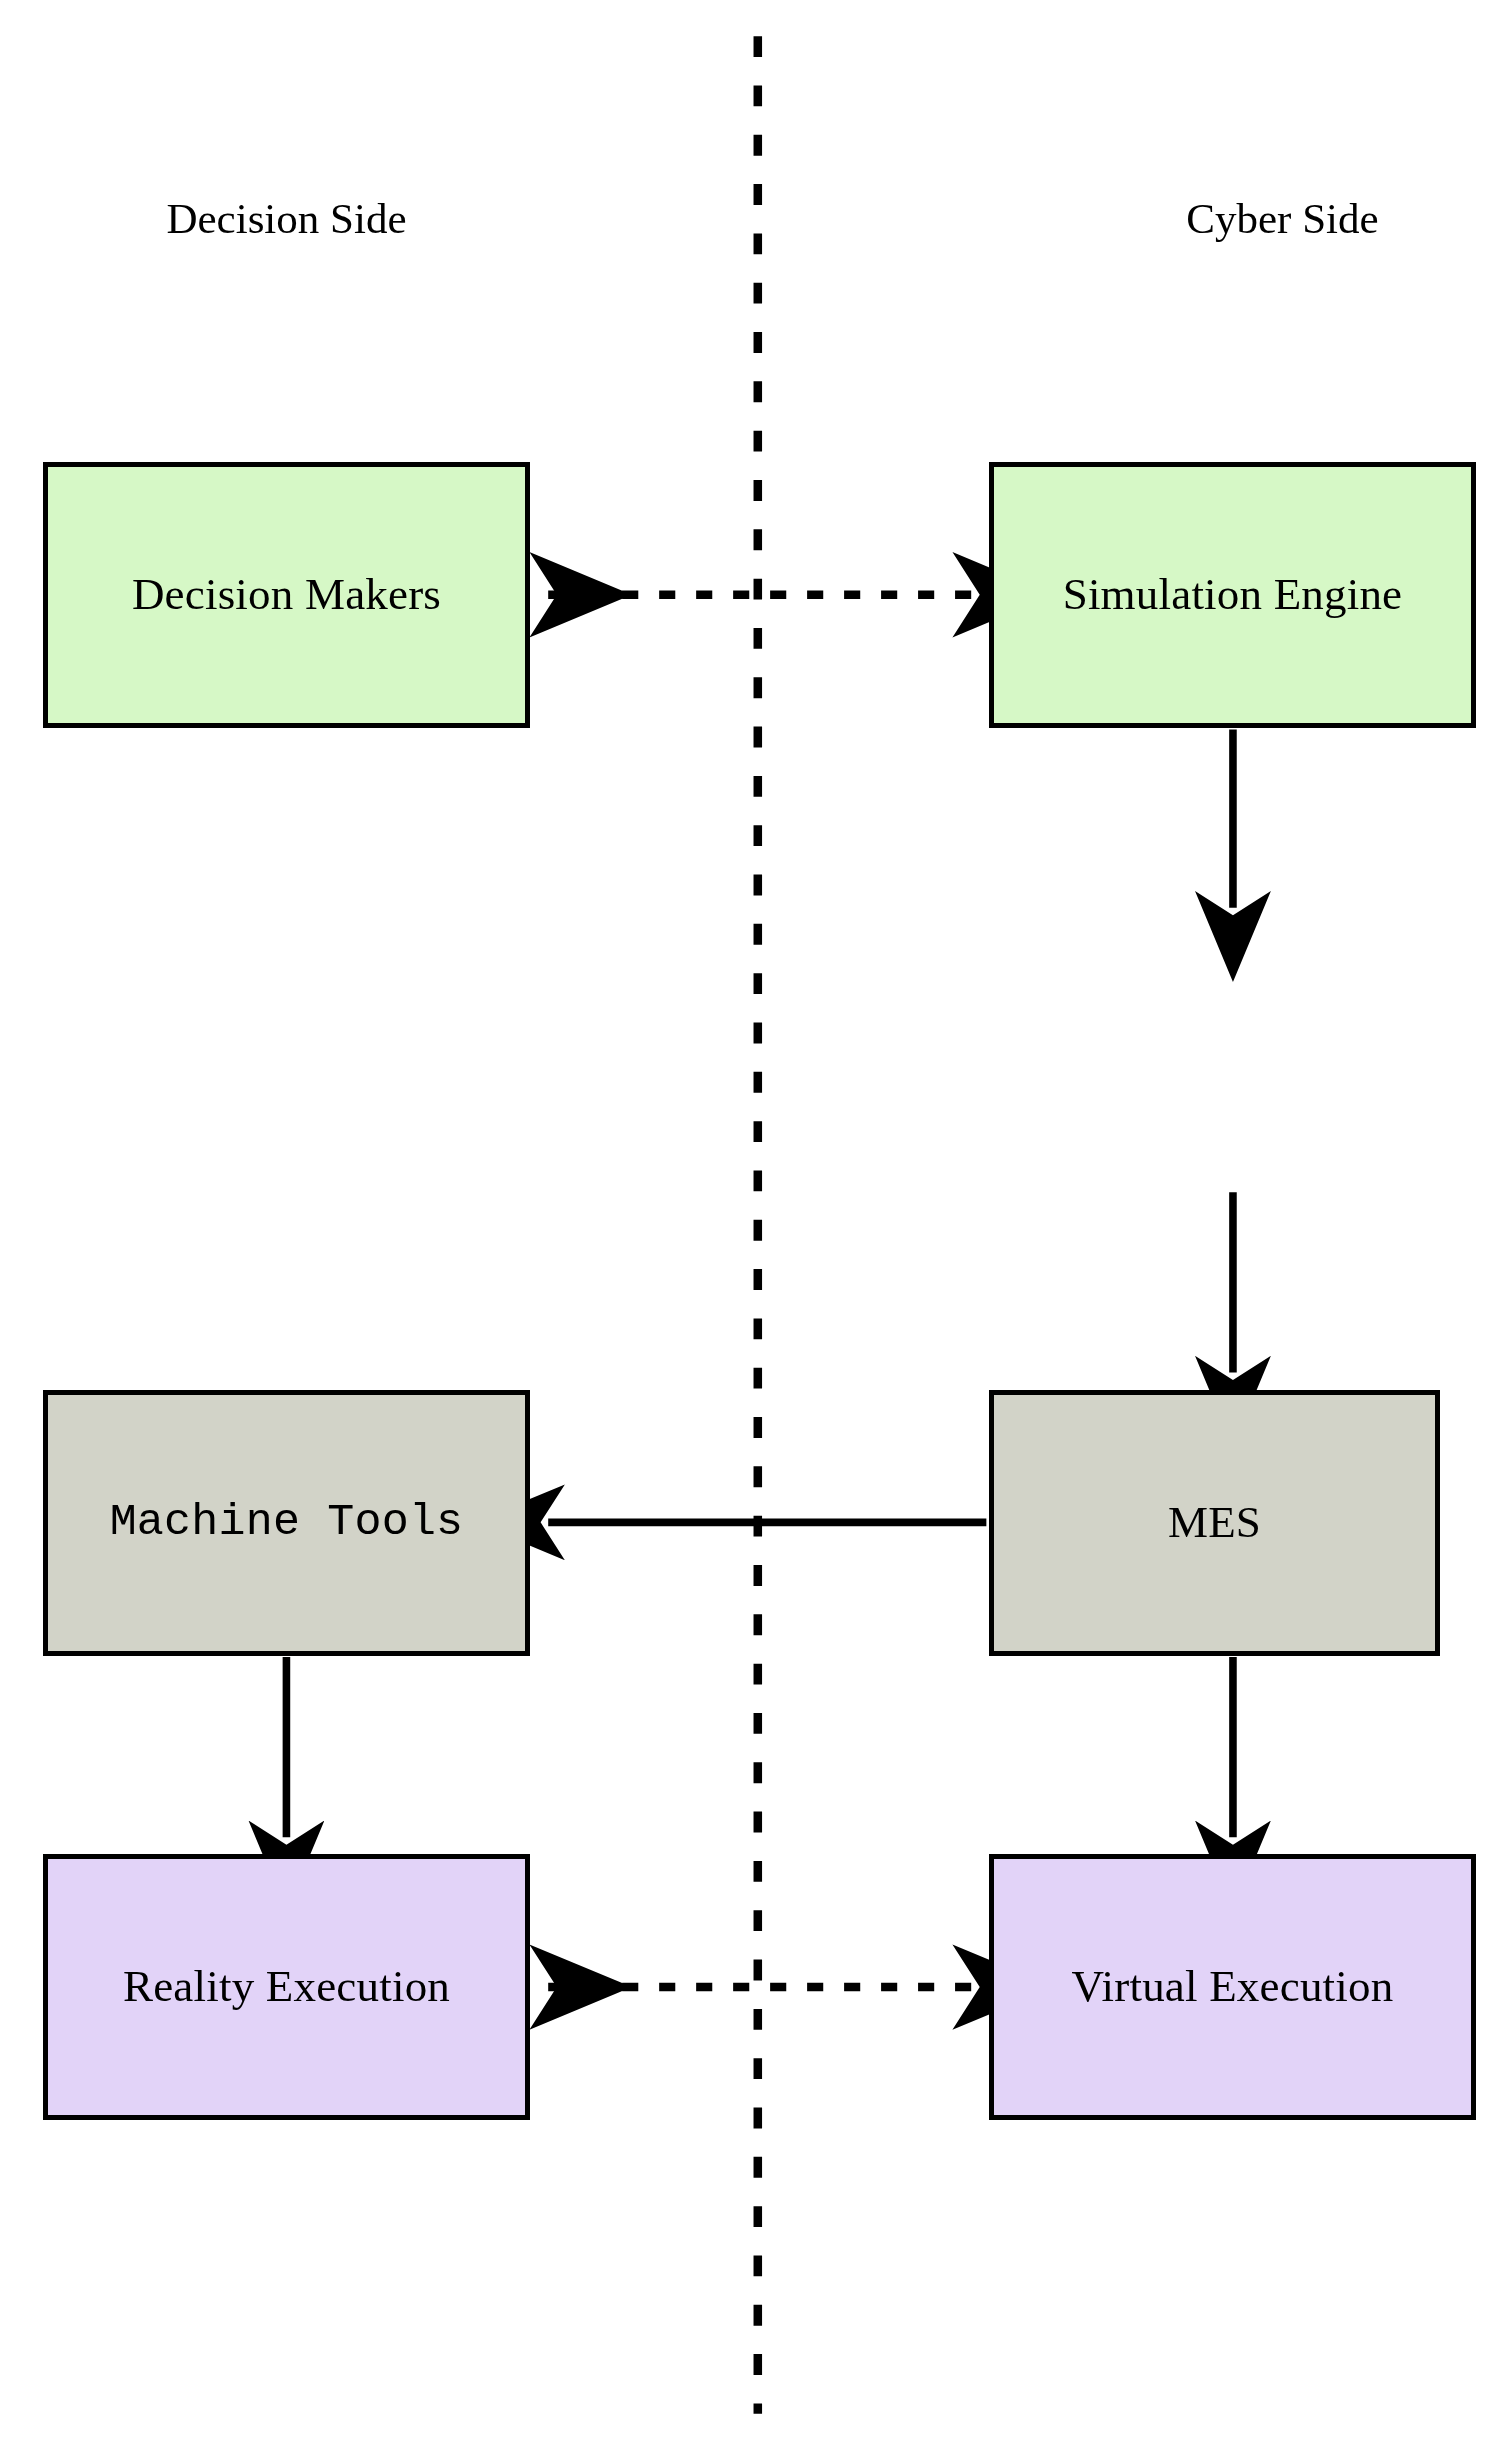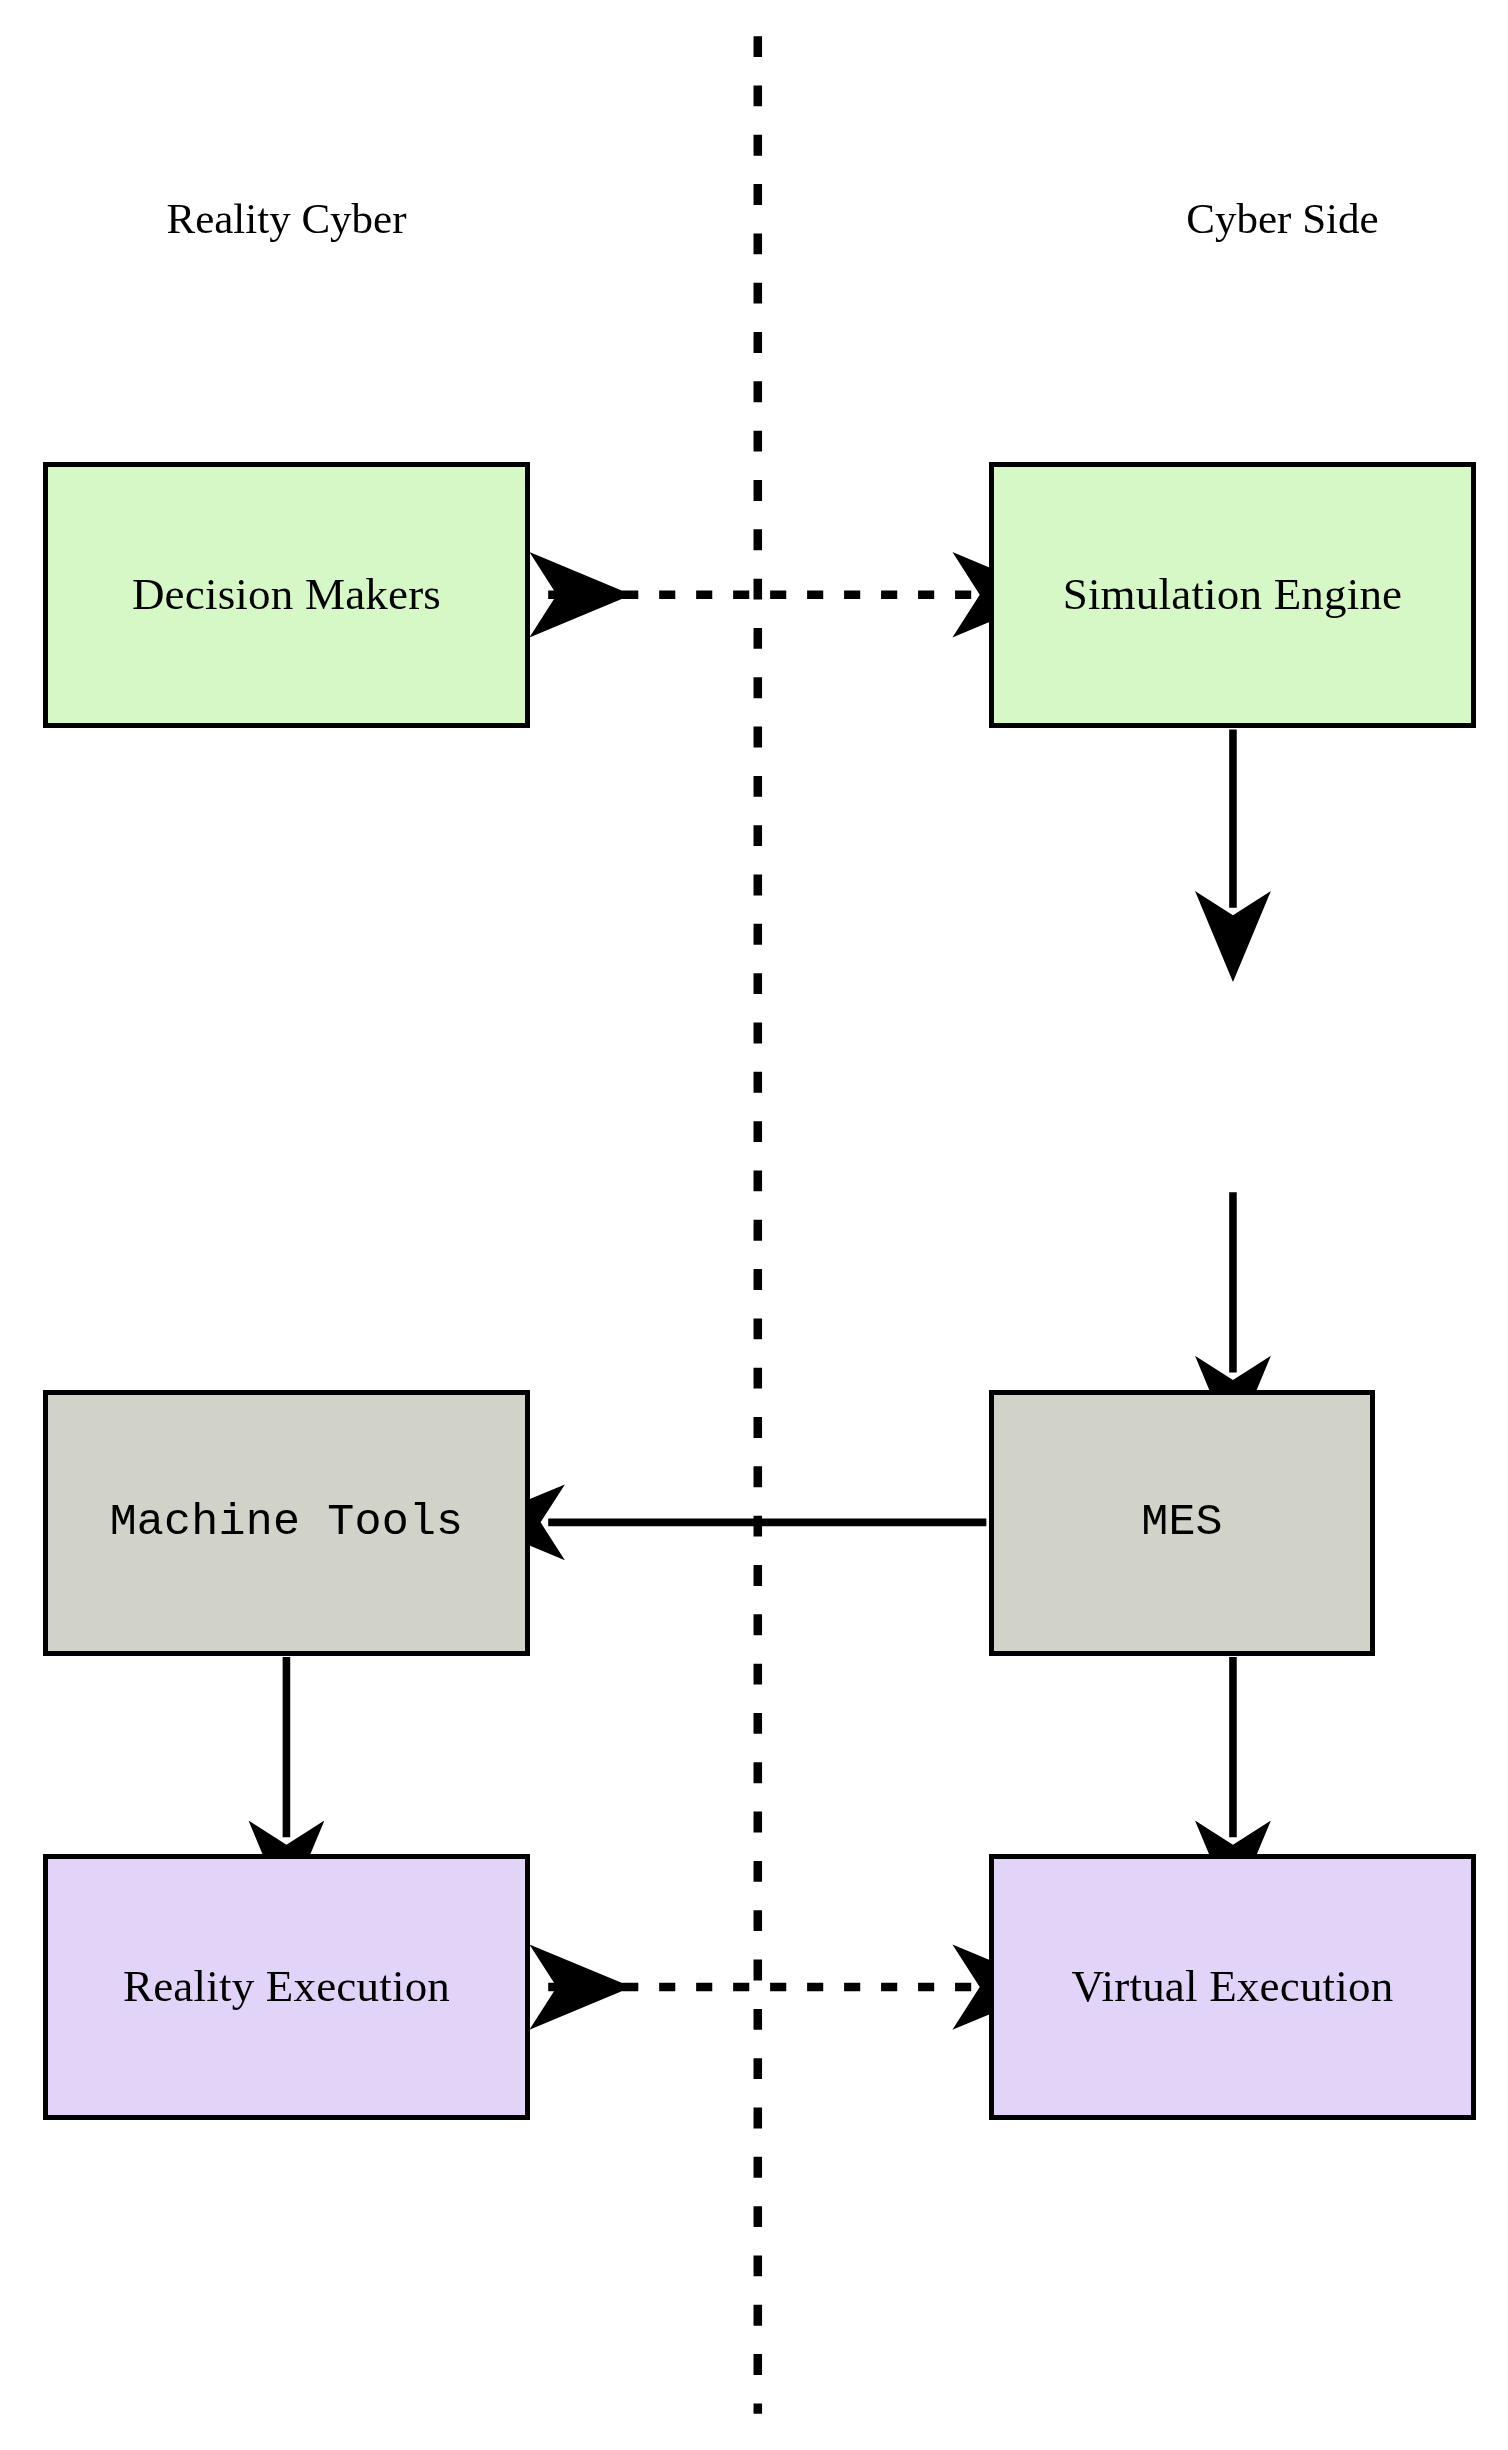--- a/index.html
+++ b/index.html
@@ -77,40 +77,40 @@
       <line x1="1300" y1="1747" x2="1300" y2="1937" stroke="#000000" stroke-width="8" marker-end="url(#mk-right)"></line>
     </g>
 
      Virtual Execution (dashed, both ends) --&gt;
     <g>
       <line x1="578" y1="2095" x2="1024" y2="2095" stroke="#000000" stroke-width="9" stroke-dasharray="17 22" stroke-linecap="butt" marker-start="url(#mk-left)" marker-end="url(#mk-right)"></line>
     </g>
   </svg>
 
   <div class="side-title" style="left:43px; width:487px; top:194px;">
-    <span>Reality Cyber</span>
+    <span>Decision Side</span>
   </div>
   <div class="side-title" style="left:1039px; width:487px; top:194px;">
     <span>Cyber Side</span>
   </div>
 
   <div class="node" style="left:43px; top:462px; width:487px; height:266px; background:#d6f8c6;">
     <span class="node-label">Decision Makers</span>
   </div>
 
   <div class="node" style="left:989px; top:462px; width:487px; height:266px; background:#d6f8c6;">
     <span class="node-label">Simulation Engine</span>
   </div>
 
 
   <div class="node" style="left:43px; top:1390px; width:487px; height:266px; background:#d2d3c8;font-family:Liberation Mono, monospace;">
     <span class="node-label">Machine Tools</span>
   </div>
 
-  <div class="node" style="left:989px; top:1390px; width:386px; height:266px; background:#d2d3c8;font-family:Liberation Mono, monospace;">
+  <div class="node" style="left:989px; top:1390px; width:451px; height:266px; background:#d2d3c8;">
     <span class="node-label">MES</span>
   </div>
 
   <div class="node" style="left:43px; top:1854px; width:487px; height:266px; background:#e2d3f8;">
     <span class="node-label">Reality Execution</span>
   </div>
 
   <div class="node" style="left:989px; top:1854px; width:487px; height:266px; background:#e2d3f8;">
     <span class="node-label">Virtual Execution</span>
   </div>

